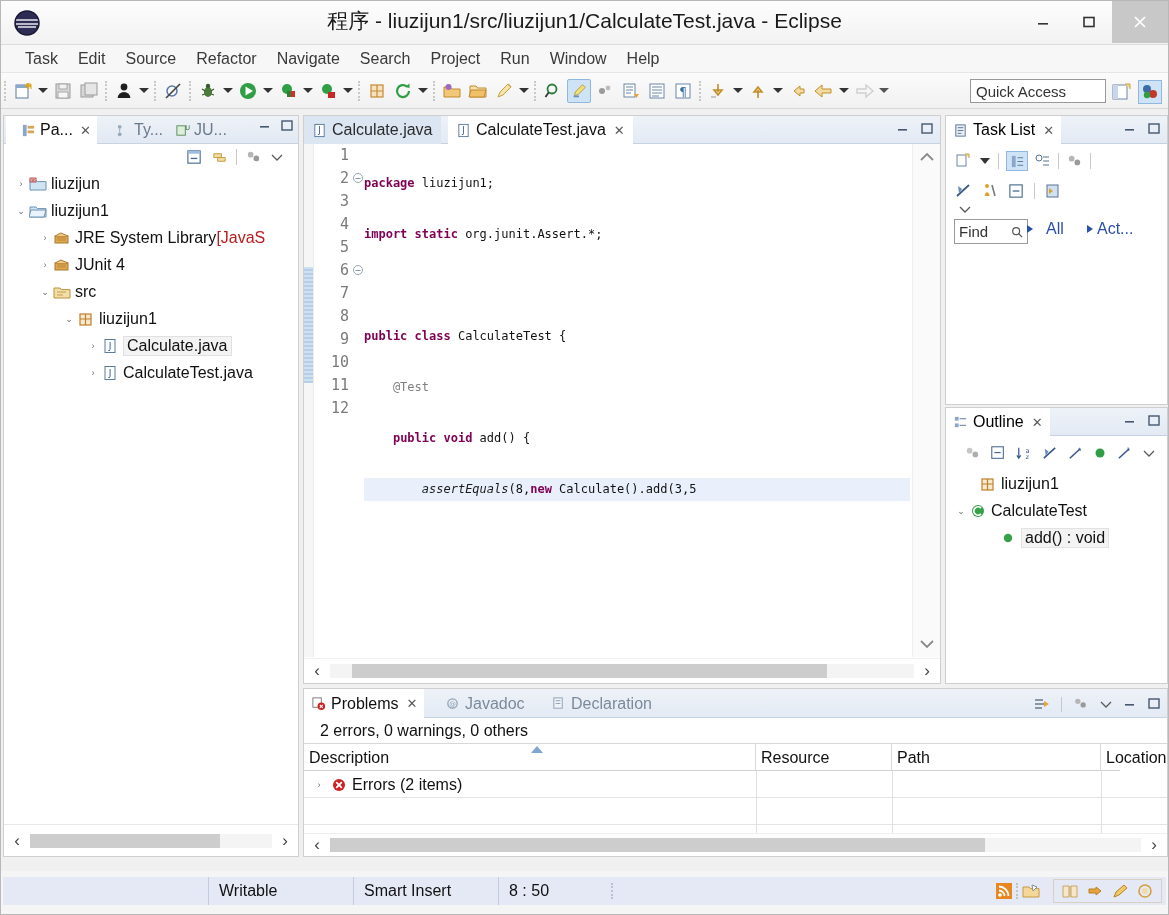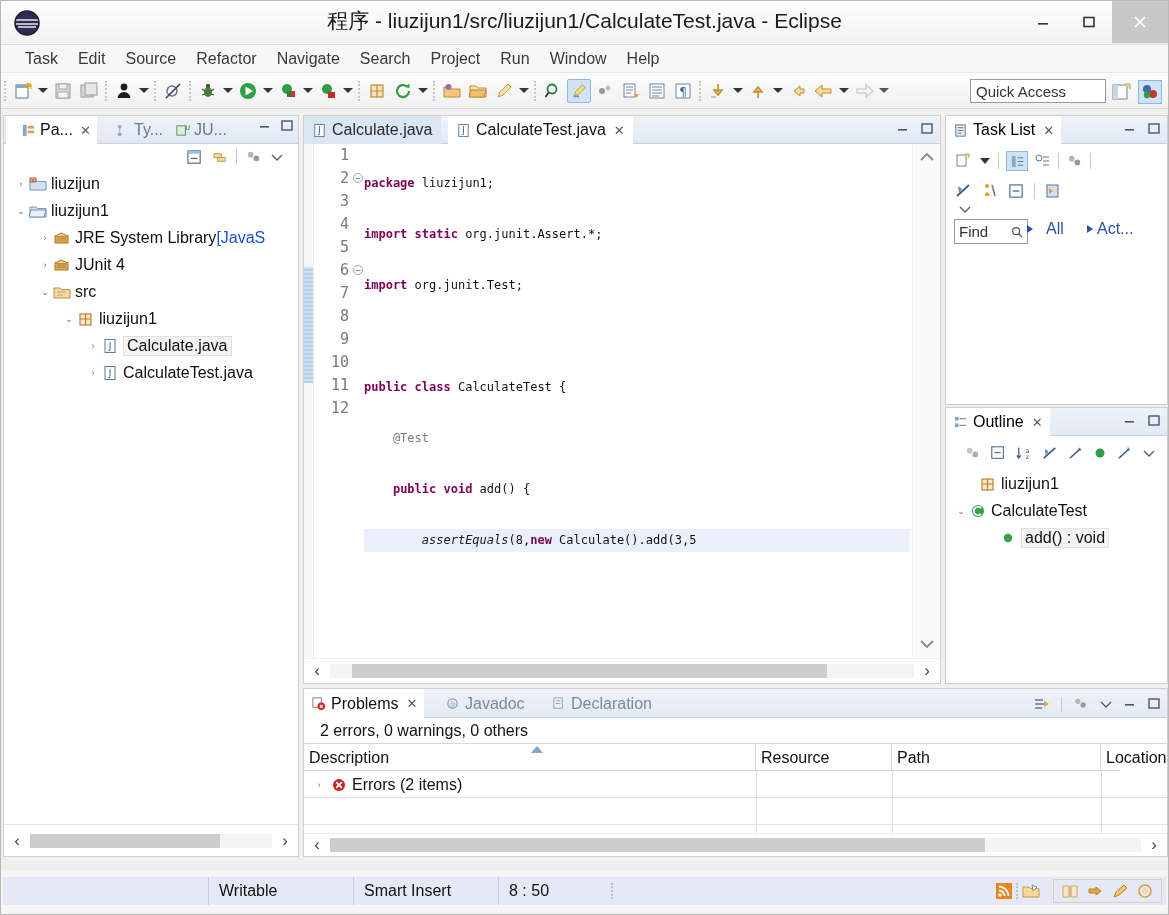--- a/index.html
+++ b/index.html
@@ -113,21 +113,21 @@
     background: #fff; overflow: hidden;
   }
   .tnode {
     display: flex; align-items: center; height: 27px;
     font-size: 16px; color: #111; white-space: nowrap;
   }
   .tarrow { width: 14px; text-align: center; font-size: 9px; color: #6b6b6b; flex: none; }
   .ticon { width: 20px; height: 18px; flex: none; display: flex; align-items: center; justify-content: center; margin-right: 3px;}
   .tlabel { }
   .tlabel.sel { background: #f3f3f3; border: 1px solid #e0e0e0; padding: 0 3px; }
-  .tdim { color: #1d4ed8; text-align: right; }
+  .tdim { color: #b91c1c; text-align: right; }
   #left-hscroll {
     position: absolute; left: 0; bottom: 0; width: 294px; height: 32px;
     background: #fff; display: flex; align-items: center;
     border-top: 1px solid #e8e8e8;
   }
   .sb-arrow { width: 26px; text-align: center; font-size: 17px; color: #444; }
   .sb-track { flex: 1; height: 14px; background: #f4f4f4; position: relative; }
   .sb-thumb { position: absolute; top: 0; height: 14px; background: #cdcdcd; }
 
   
@@ -792,21 +792,20 @@
         <div class="lnum">11</div>
         <div class="lnum">12</div>
       </div>
       <div id="fold-col">
         <div class="fold" style="top:29px;">–</div>
         <div class="fold" style="top:121px;">–</div>
       </div>
       <div id="code-lines">
         <div class="cline"><span class="kw">package</span><span> liuzijun1;</span></div>
         <div class="cline"><span class="kw">import static</span><span> org.junit.Assert.*;</span></div>
-        <div class="cline"><span class="kw">import</span><span> org.junit.Test;</span></div>
         <div class="cline">&nbsp;</div>
         <div class="cline"><span class="kw">public class</span><span> CalculateTest {</span></div>
         <div class="cline"><span class="ann">    @Test</span></div>
         <div class="cline"><span>    </span><span class="kw">public void</span><span> add() {</span></div>
         <div class="cline hl"><span>        </span><span class="stat">assertEquals</span><span>(8,</span><span class="kw">new</span><span> Calculate().add(3,5</span></div>
         
         
         
         
       </div>

